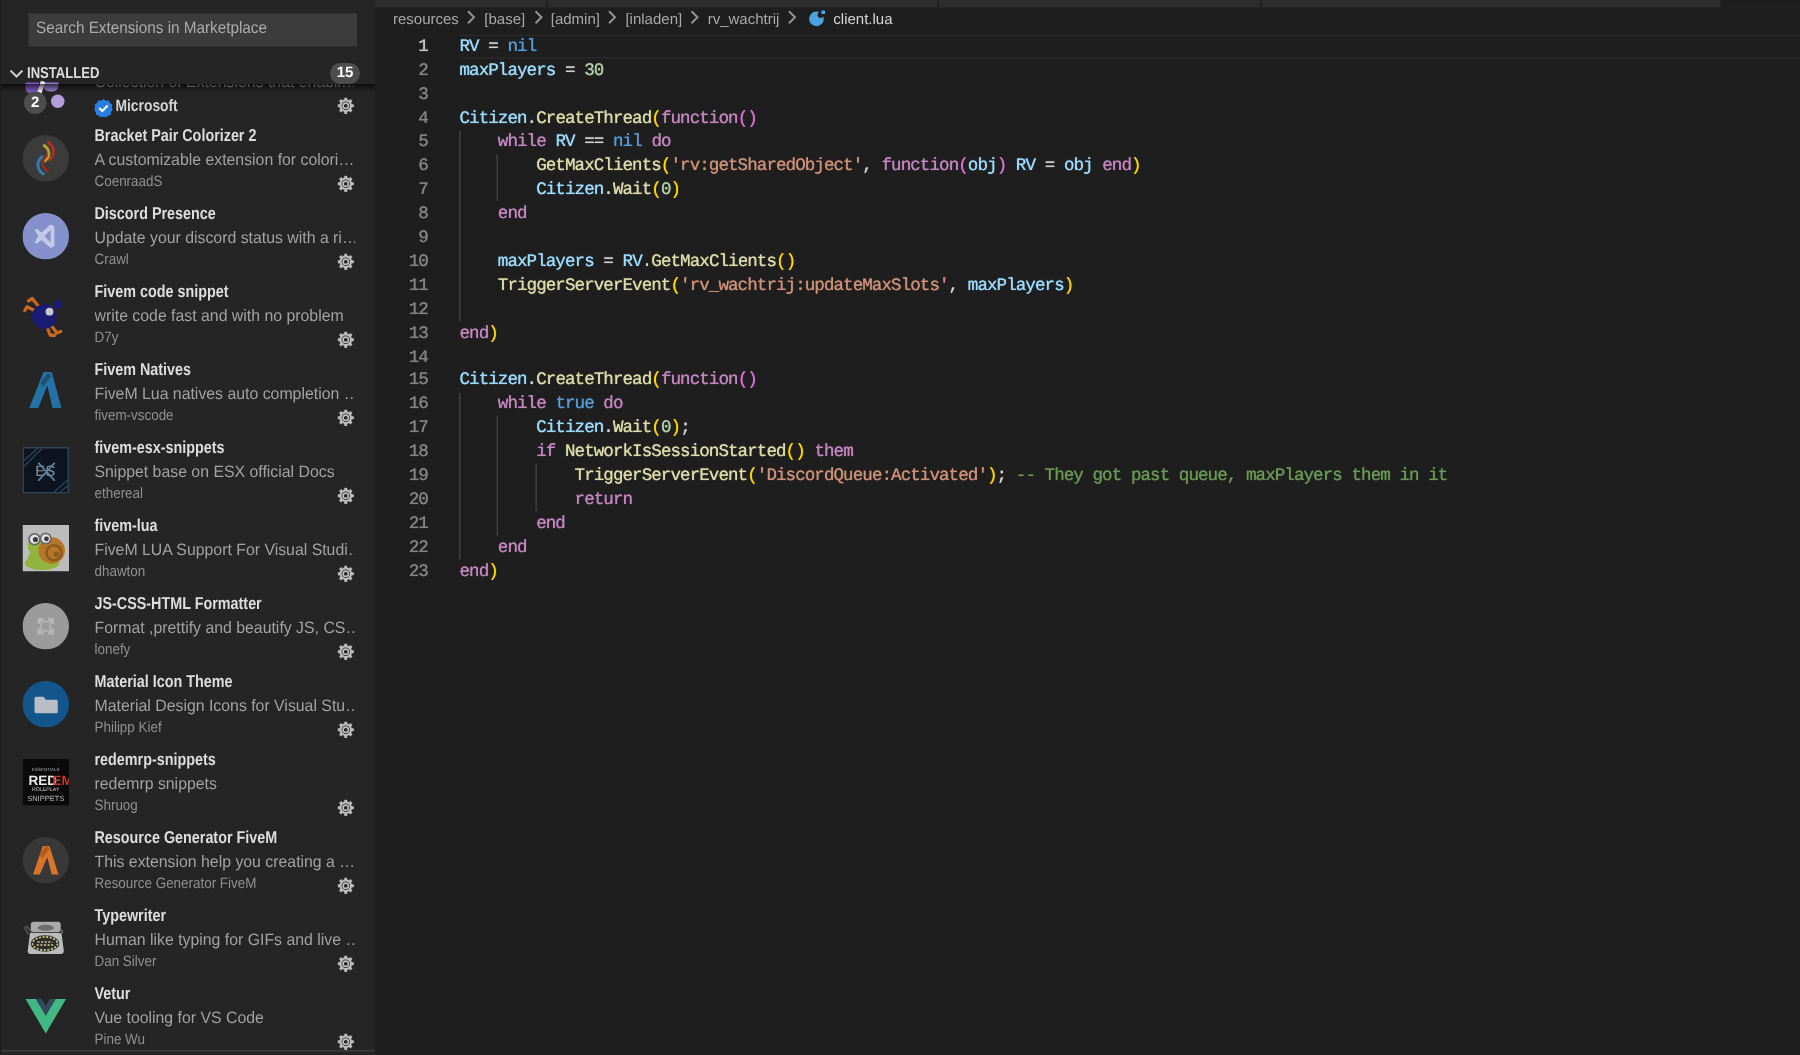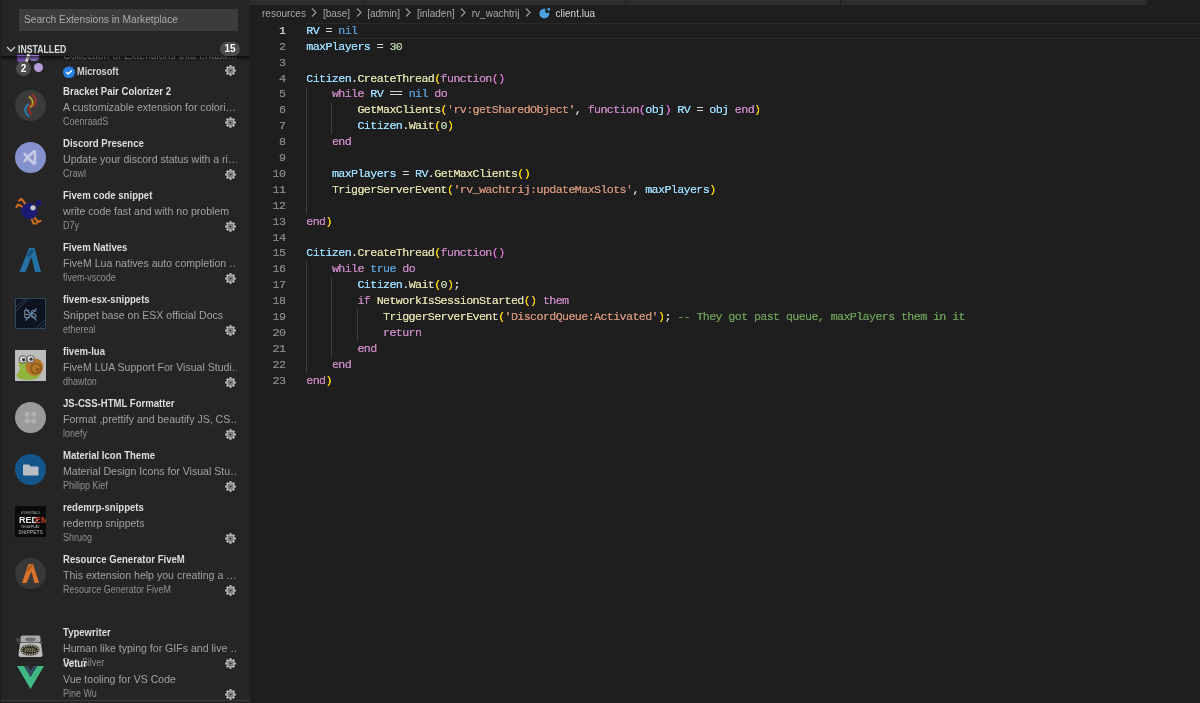--- a/index.html
+++ b/index.html
@@ -243,21 +243,21 @@
           <path d="M13.5 6 L18 6 L24 25 L19.5 25 L16.5 13.5 L11.5 25 L7 25 Z" fill="#d9742b"></path>
           <path d="M11.5 11.5 L16 5.5 L18 8 L13 14.5" fill="#b35d1d"></path>
         </svg>
       <div class="nm">Resource Generator FiveM</div>
       <div class="ds">This extension help you creating a …</div>
       <div class="pb">Resource Generator FiveM</div>
       <svg class="gear" viewBox="0 0 16 16">
           <use href="#gearsym"></use>
         </svg>
     </div>
-    <div class="item" style="top:623px">
+    <div class="item" style="top:602px">
       <svg class="icon" viewBox="0 0 31 31">
           <path d="M4 13 L1.5 8.5 L3 7.5 L6.5 12" stroke="#4a4a4a" stroke-width="1.5" fill="none"></path>
           <rect x="5.5" y="4.5" width="20" height="7" rx="2" fill="#a9a9a9"></rect>
           <ellipse cx="15.5" cy="8.5" rx="5.5" ry="2" fill="#6e6e6e"></ellipse>
           <path d="M5 12 h21 l1.5 11.5 a2 2 0 0 1 -2 2.5 H5.5 a2 2 0 0 1 -2 -2.5 Z" fill="#bbbbbb"></path>
           <ellipse cx="15" cy="19" rx="9.5" ry="5.5" fill="#2c2c2c"></ellipse>
           <ellipse cx="15" cy="19" rx="8.3" ry="4.4" fill="none" stroke="#cfc987" stroke-width="1.1" stroke-dasharray="1.4 1"></ellipse>
           <path d="M10 18 h10 M9.5 20 h11" stroke="#cfc987" stroke-width="1" stroke-dasharray="1.4 1"></path>
           <path d="M25 10 c2 0 2 2 .5 2.5" stroke="#6e6e6e" stroke-width="1" fill="none"></path>
         </svg>

